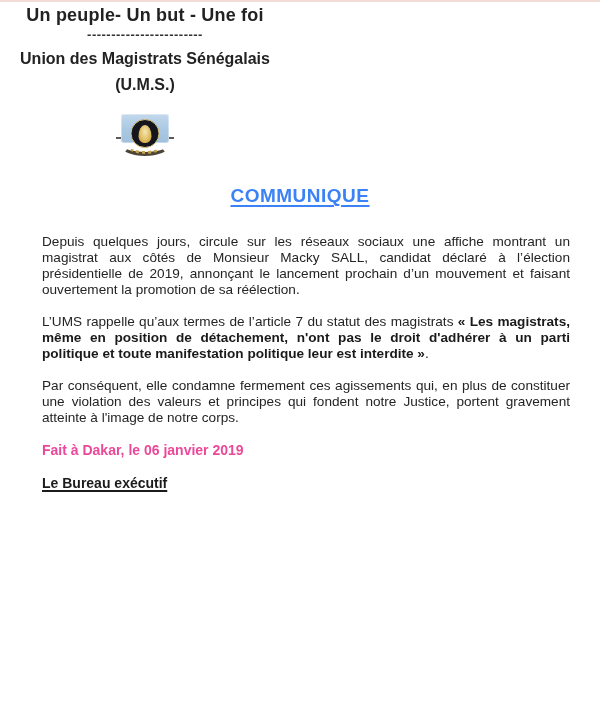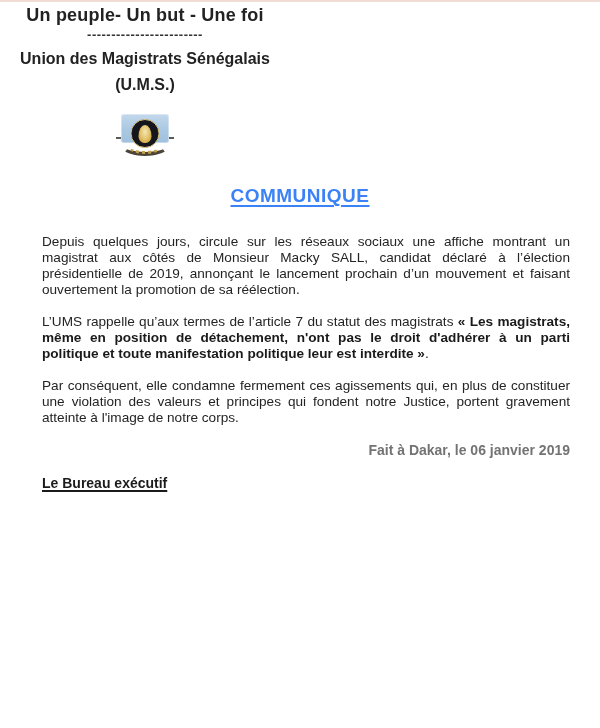--- a/index.html
+++ b/index.html
@@ -108,22 +108,22 @@
     position:absolute; top:232px; left:42px; right:30px;
     font-size:13.6px; line-height:16px;
     text-align:justify;
     color:#242424;
   }
   .doc-body p{margin:0 0 16px 0;}
   .bold-quote{font-weight:700; color:#1a1a1a;}
   
   .dateline{
     margin-top:10px;
-    text-align:right;
-    font-weight:700; font-size:14px; color:#737373;
+    text-align:left;
+    font-weight:700; font-size:14px; color:#ec4899;
   }
   .signature{
     margin-top:17px;
     text-align:left;
     font-weight:700; font-size:14px; color:#1b1b1b;
   }
   .signature span{
     text-decoration:underline;
     text-decoration-thickness:1.5px;
     text-underline-offset:2px;

